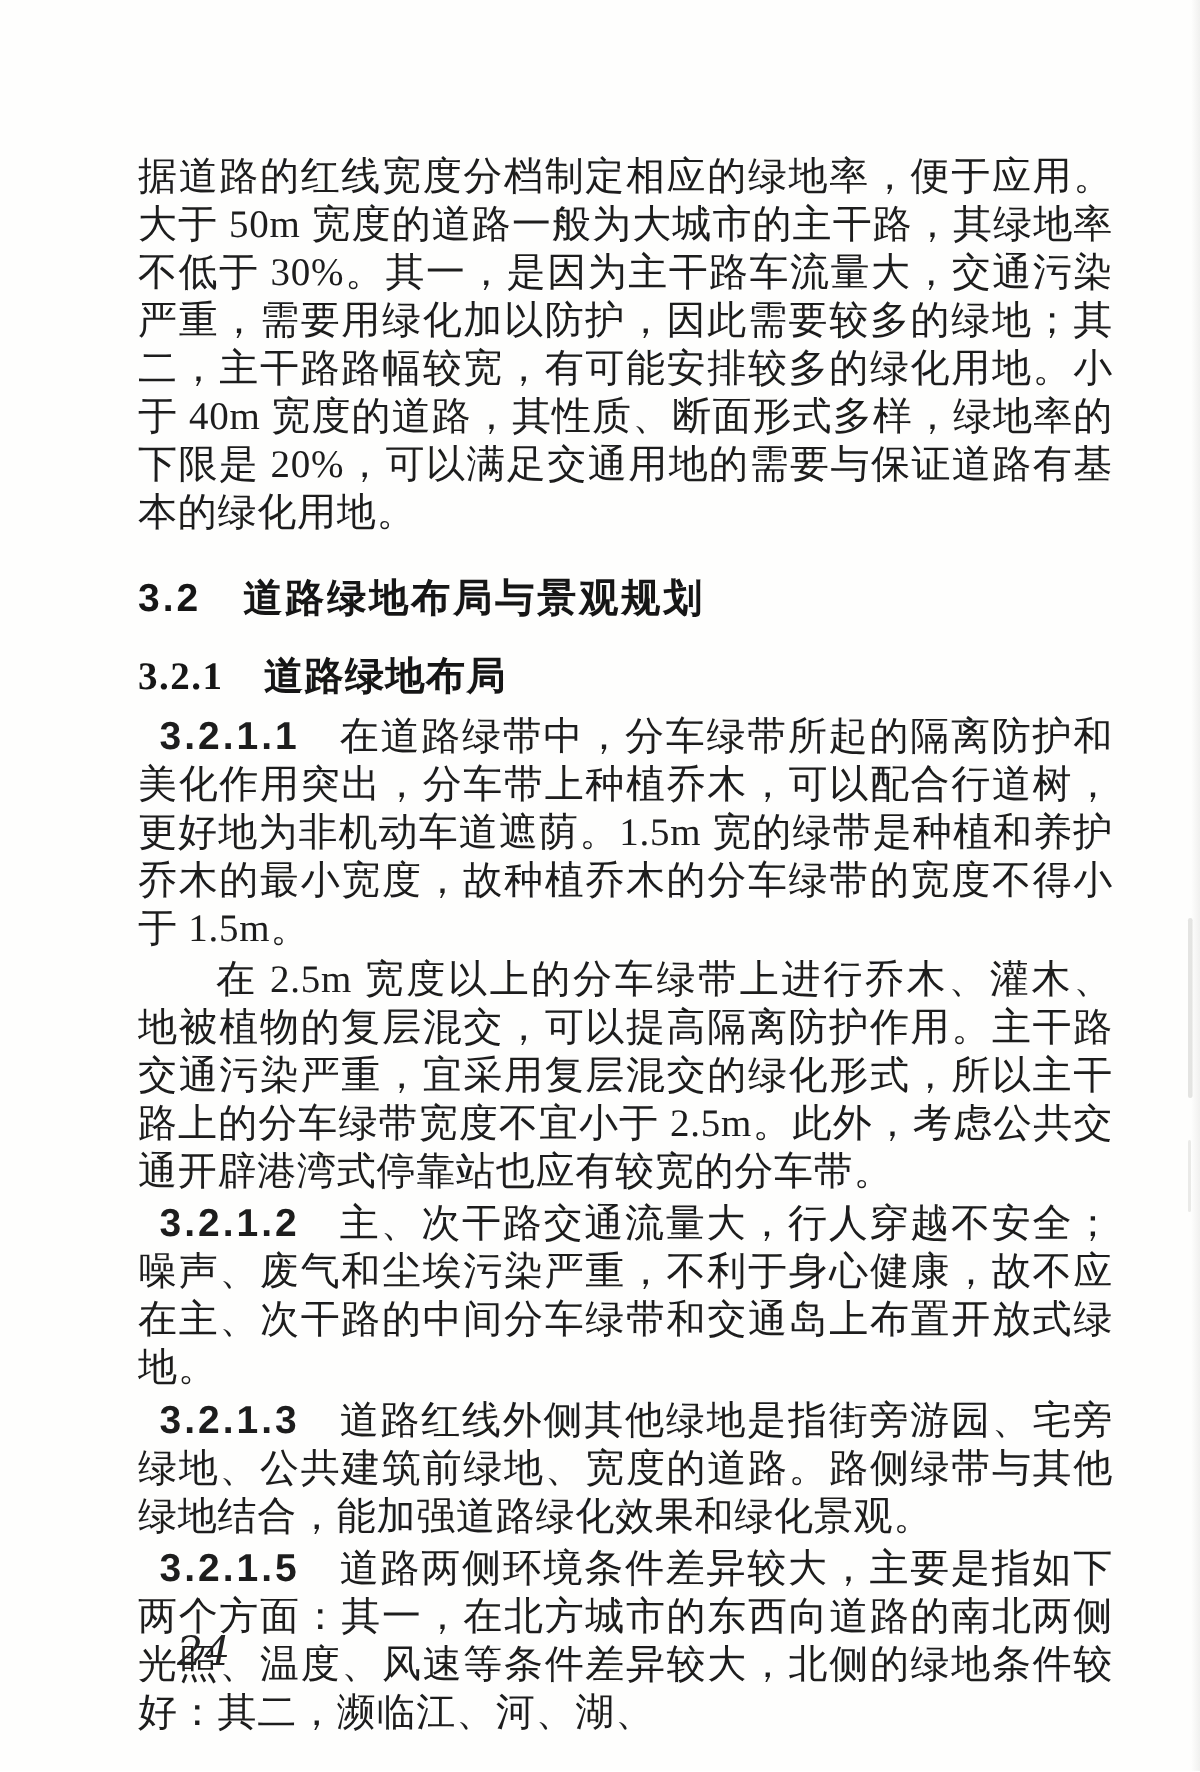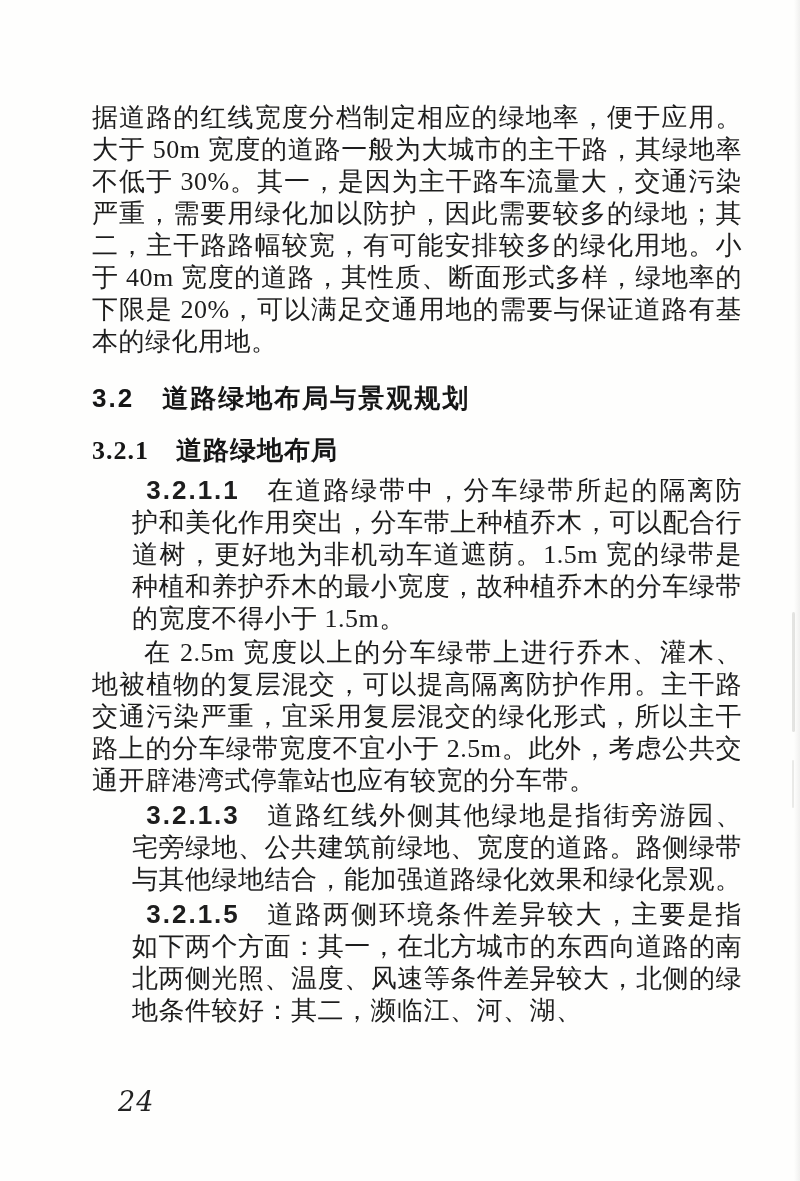--- a/index.html
+++ b/index.html
@@ -46,21 +46,21 @@
   }
   .para {
     margin: 2px 0 0 0;
     font-size: 26px;
     line-height: 32px;
     text-align: justify;
     letter-spacing: 0.5px;
     color: #1d1d1d;
   }
   .para.indent { text-indent: 2em; }
-  .clause { text-indent: 0.55em; margin-left: 40px; }
+  .clause { text-indent: 0.55em; }
   .clause-num {
     font-family: "Liberation Sans", "DejaVu Sans", sans-serif;
     font-weight: 700;
     letter-spacing: 2px;
     margin-right: 1.0em;
     white-space: nowrap;
   }
   .h1 {
     margin: 22px 0 18px 0;
     font-size: 26px;
@@ -94,20 +94,21 @@
 </head>
 <body>
 
 <div class="scan-page">
   <div class="content">
       <p class="para">据道路的红线宽度分档制定相应的绿地率，便于应用。大于 50m 宽度的道路一般为大城市的主干路，其绿地率不低于 30%。其一，是因为主干路车流量大，交通污染严重，需要用绿化加以防护，因此需要较多的绿地；其二，主干路路幅较宽，有可能安排较多的绿化用地。小于 40m 宽度的道路，其性质、断面形式多样，绿地率的下限是 20%，可以满足交通用地的需要与保证道路有基本的绿化用地。</p>
       <h1 class="h1">3.2　道路绿地布局与景观规划</h1>
       <h2 class="h2">3.2.1　道路绿地布局</h2>
       <p class="para clause"><b class="clause-num">3.2.1.1</b><span>在道路绿带中，分车绿带所起的隔离防护和美化作用突出，分车带上种植乔木，可以配合行道树，更好地为非机动车道遮荫。1.5m 宽的绿带是种植和养护乔木的最小宽度，故种植乔木的分车绿带的宽度不得小于 1.5m。</span></p>
       <p class="para indent">在 2.5m 宽度以上的分车绿带上进行乔木、灌木、地被植物的复层混交，可以提高隔离防护作用。主干路交通污染严重，宜采用复层混交的绿化形式，所以主干路上的分车绿带宽度不宜小于 2.5m。此外，考虑公共交通开辟港湾式停靠站也应有较宽的分车带。</p>
+      <p class="para clause"><b class="clause-num">3.2.1.2</b><span>主、次干路交通流量大，行人穿越不安全；噪声、废气和尘埃污染严重，不利于身心健康，故不应在主、次干路的中间分车绿带和交通岛上布置开放式绿地。</span></p>
       <p class="para clause"><b class="clause-num">3.2.1.3</b><span>道路红线外侧其他绿地是指街旁游园、宅旁绿地、公共建筑前绿地、宽度的道路。路侧绿带与其他绿地结合，能加强道路绿化效果和绿化景观。</span></p>
       <p class="para clause"><b class="clause-num">3.2.1.5</b><span>道路两侧环境条件差异较大，主要是指如下两个方面：其一，在北方城市的东西向道路的南北两侧光照、温度、风速等条件差异较大，北侧的绿地条件较好：其二，濒临江、河、湖、</span></p>
     </div>
   <div class="page-number">24</div>
   <div class="scan-edge-right"></div>
   <div class="scan-smudge-1"></div>
   <div class="scan-smudge-2"></div>
 </div>
 
 </body></html>

